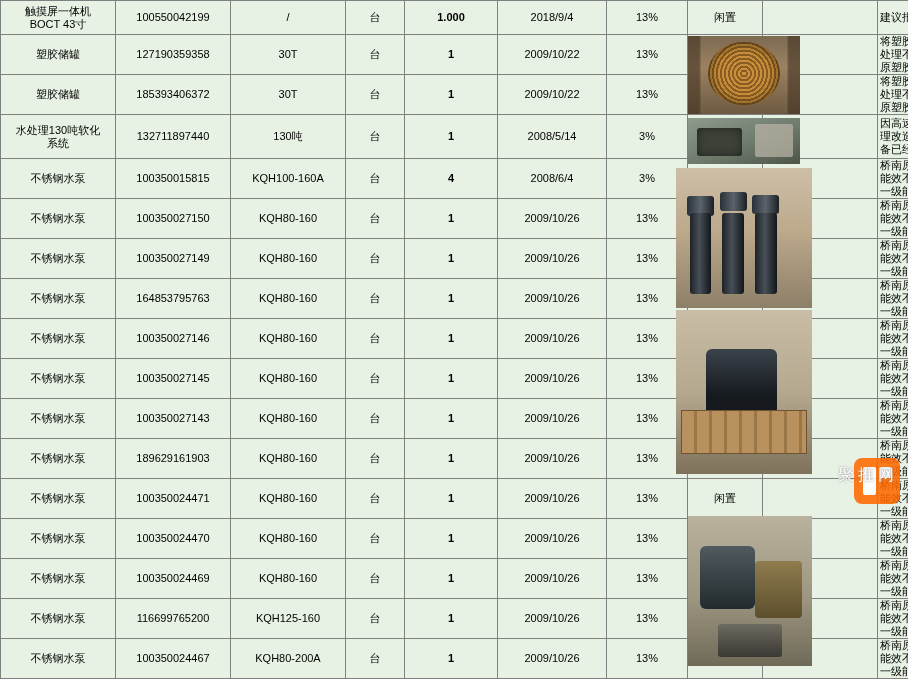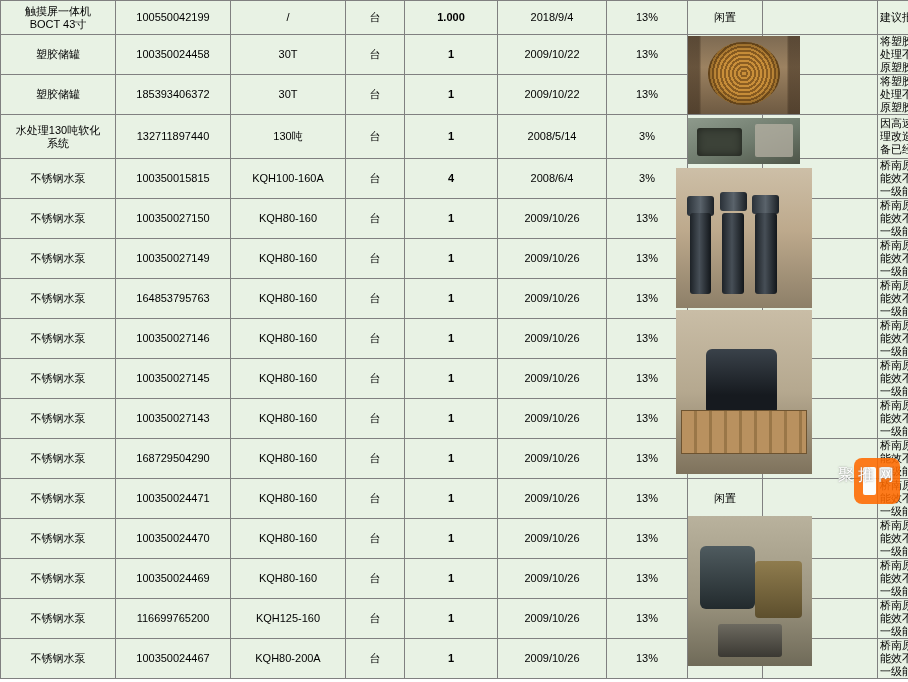--- a/index.html
+++ b/index.html
@@ -218,21 +218,21 @@
         <td class="c-rate">13%</td>
         <td class="c-status">闲置</td>
         <td class="c-photo"></td>
         <td class="c-remark">
           <div class="remark-clip">建议报废处理</div>
         </td>
       </tr>
 
       <tr style="height:40px">
         <td class="c-name">塑胶储罐</td>
-        <td class="c-code">100350024458</td>
+        <td class="c-code">127190359358</td>
         <td class="c-spec">30T</td>
         <td class="c-unit">台</td>
         <td class="c-qty">1</td>
         <td class="c-date">2009/10/22</td>
         <td class="c-rate">13%</td>
         <td class="c-status">闲置</td>
         <td class="c-photo"></td>
         <td class="c-remark">
           <div class="remark-clip">将塑胶容器更换成水处理不锈钢结构罐，原塑胶</div>
         </td>
@@ -371,21 +371,21 @@
         <td class="c-rate">13%</td>
         <td class="c-status">闲置</td>
         <td class="c-photo"></td>
         <td class="c-remark">
           <div class="remark-clip">桥南原不锈钢水泵因能效不达标，更换成一级能</div>
         </td>
       </tr>
 
       <tr style="height:40px">
         <td class="c-name">不锈钢水泵</td>
-        <td class="c-code">168729504290</td>
+        <td class="c-code">189629161903</td>
         <td class="c-spec">KQH80-160</td>
         <td class="c-unit">台</td>
         <td class="c-qty">1</td>
         <td class="c-date">2009/10/26</td>
         <td class="c-rate">13%</td>
         <td class="c-status">闲置</td>
         <td class="c-photo"></td>
         <td class="c-remark">
           <div class="remark-clip">桥南原不锈钢水泵因能效不达标，更换成一级能</div>
         </td>

